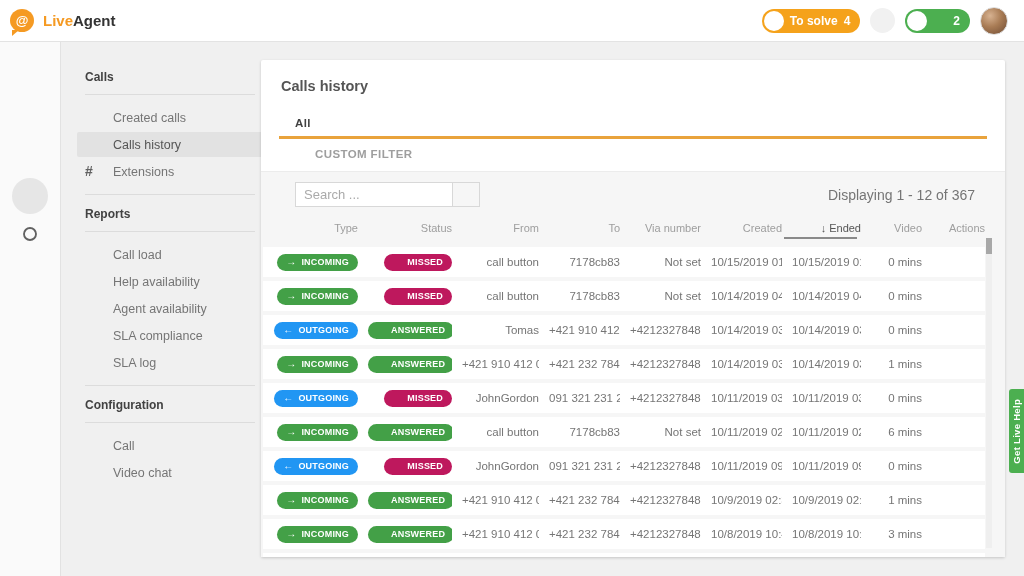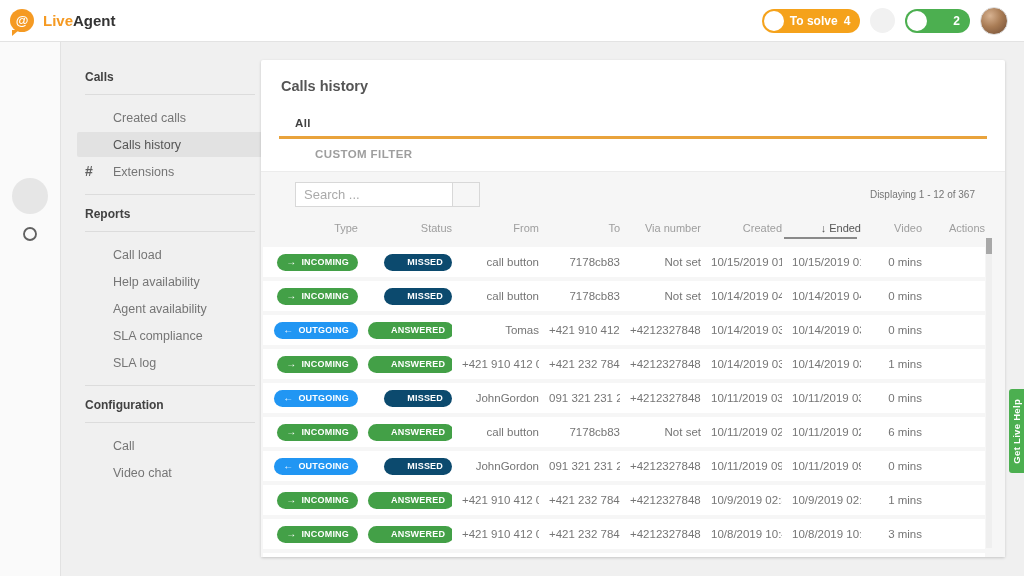--- a/index.html
+++ b/index.html
@@ -70,21 +70,21 @@
 
   .card-body { flex:1; background:#f6f6f6; position:relative; overflow:hidden; }
   .toolbar { display:flex; align-items:center; margin:10px 30px 8px 34px; }
   .search-input { width:158px; height:25px; border:1px solid #d8d8d8; background:#fff;
     font-size:13px; padding:0 8px; color:#555; outline:none;
     font-family:"Liberation Sans","DejaVu Sans",sans-serif; }
   .search-input::placeholder { color:#aaa; }
   .search-btn { width:27px; height:25px; border:1px solid #d8d8d8; border-left:none;
     background:#f6f6f6; color:#666; display:flex; align-items:center; justify-content:center; cursor:pointer; }
   .search-btn svg { width:13px; height:13px; }
-  .displaying { margin-left:auto; font-size:10px; color:#757575; }
+  .displaying { margin-left:auto; font-size:14px; color:#757575; }
 
   .grid-row { display:grid; grid-template-columns:95px 94px 87px 81px 81px 81px 79px 61px 1fr;
     align-items:center; margin:0 20px 0 2px;text-align:right; }
   .thead { height:26px; font-size:11px; color:#9e9e9e; margin-bottom:6px; }
   .th { padding-left:10px; position:relative; cursor:pointer; white-space:nowrap; }
   .th.sorted { color:#555; }
   .th.sorted::after { content:''; position:absolute; left:2px; right:4px; bottom:-5px;
     height:2px; background:#8a8a8a; }
   .sort-arrow { font-size:11px; color:#555; }
 
@@ -93,21 +93,21 @@
   .td.actions { display:flex; justify-content:center; padding-left:0; }
   .eye { color:#424242; cursor:pointer; display:flex; }
   .eye svg { width:17px; height:17px; }
 
   .badge { display:inline-flex; align-items:center; gap:5px; height:17px; padding:0 9px;
     border-radius:9px; color:#fff; font-size:9px; font-weight:bold; letter-spacing:.2px; }
   .badge .dir { font-size:10px; line-height:1; }
   .badge .i { display:flex; } .badge .i svg { width:9px; height:9px; }
   .badge.incoming, .badge.answered { background:#43a047; }
   .badge.outgoing { background:#2196f3; }
-  .badge.missed { background:#0c4a6e; }
+  .badge.missed { background:#be185d; }
 
   .scroll-track { position:absolute; top:66px; right:13px; bottom:9px; width:6px; background:#efefef; }
   .scroll-thumb { width:6px; height:16px; background:#a8a8a8; cursor:pointer; }
 
   .live-help { position:fixed; right:0; top:389px; width:15px; height:84px; background:#4caf50;
     border-radius:3px 0 0 3px; display:flex; align-items:center; justify-content:center; cursor:pointer; }
   .live-help span { writing-mode:vertical-rl; transform:rotate(180deg); color:#fff;
     font-size:9.5px; font-weight:bold; letter-spacing:.3px; white-space:nowrap; }
 </style>
 </head>

